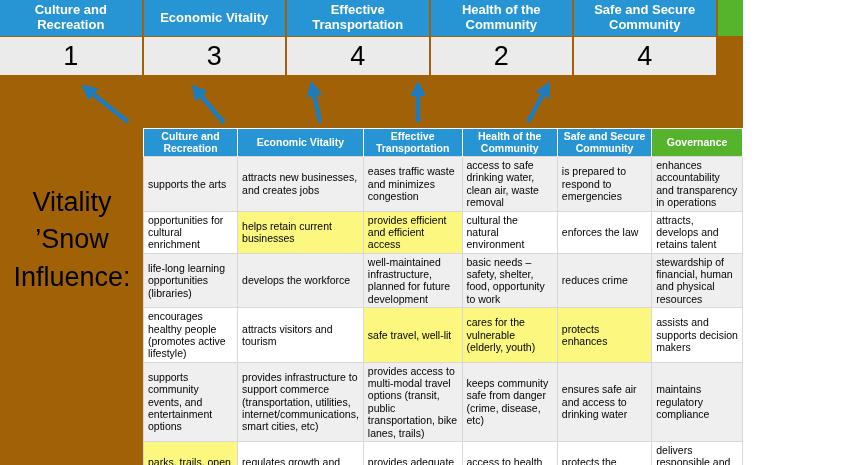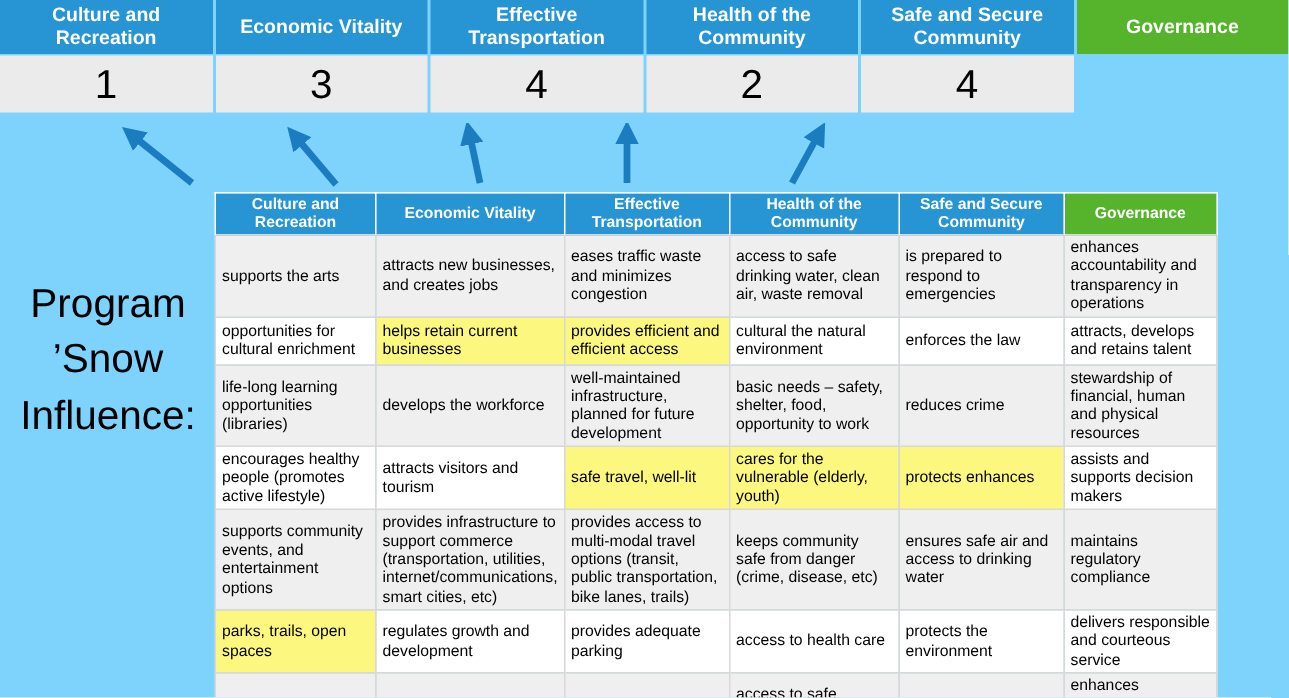--- a/index.html
+++ b/index.html
@@ -7,21 +7,21 @@
     --header-green:#56B32C;
     --highlight-yellow:#FBF77F;
     --arrow-blue:#1B7CC0;
     --score-bg:#EBEBEB;
     --band-gray:#EFEFEF;
     --border-gray:#D8D8D8;
   }
   *{box-sizing:border-box;margin:0;padding:0;}
   html,body{background:#fff;}
   body{font-family:"Liberation Sans","DejaVu Sans",sans-serif;}
-  .slide{position:relative;width:859px;height:465px;background:#7dd3fc;overflow:hidden;text-decoration:underline;}
+  .slide{position:relative;width:743px;height:465px;background:#a16207;overflow:hidden;text-decoration:underline;}
 
   
   .banner{position:absolute;left:0;top:0;width:859px;display:grid;
           grid-template-columns:repeat(6,1fr);grid-template-rows:36px 38px;
           column-gap:2px;row-gap:1px;}
   .banner-cell{display:flex;align-items:center;justify-content:center;text-align:center;
                color:#fff;font-weight:bold;font-size:13px;line-height:1.15;padding:2px 8px;
                background:var(--header-blue);}
   .banner-cell.green{background:var(--header-green);}
   .score-cell{display:flex;align-items:center;justify-content:center;background:var(--score-bg);
@@ -104,21 +104,21 @@
   <svg class="arrow" style="left:520px;top:82px" width="36" height="44">
     <defs>
         <marker id="ah5" markerWidth="3.5" markerHeight="3.5" refX="1.6" refY="1.75" orient="auto">
           <path d="M0,0 L3.5,1.75 L0,3.5 Z" class="ah" fill="#1B7CC0"></path>
         </marker>
       </defs>
     <line x1="8" y1="40" x2="26" y2="7" stroke-width="4.5" marker-end="url(#ah5)" class="al" stroke="#1B7CC0"></line>
   </svg>
 
   <div class="prog-title">
-      <div>Program</div>
+      <div>Vitality</div>
       <div>’Snow</div>
       <div>Influence:</div>
     </div>
 
   <table class="matrix">
     <colgroup>
       <col class="w0">
         <col class="w1">
         <col class="w2">
         <col class="w3">

